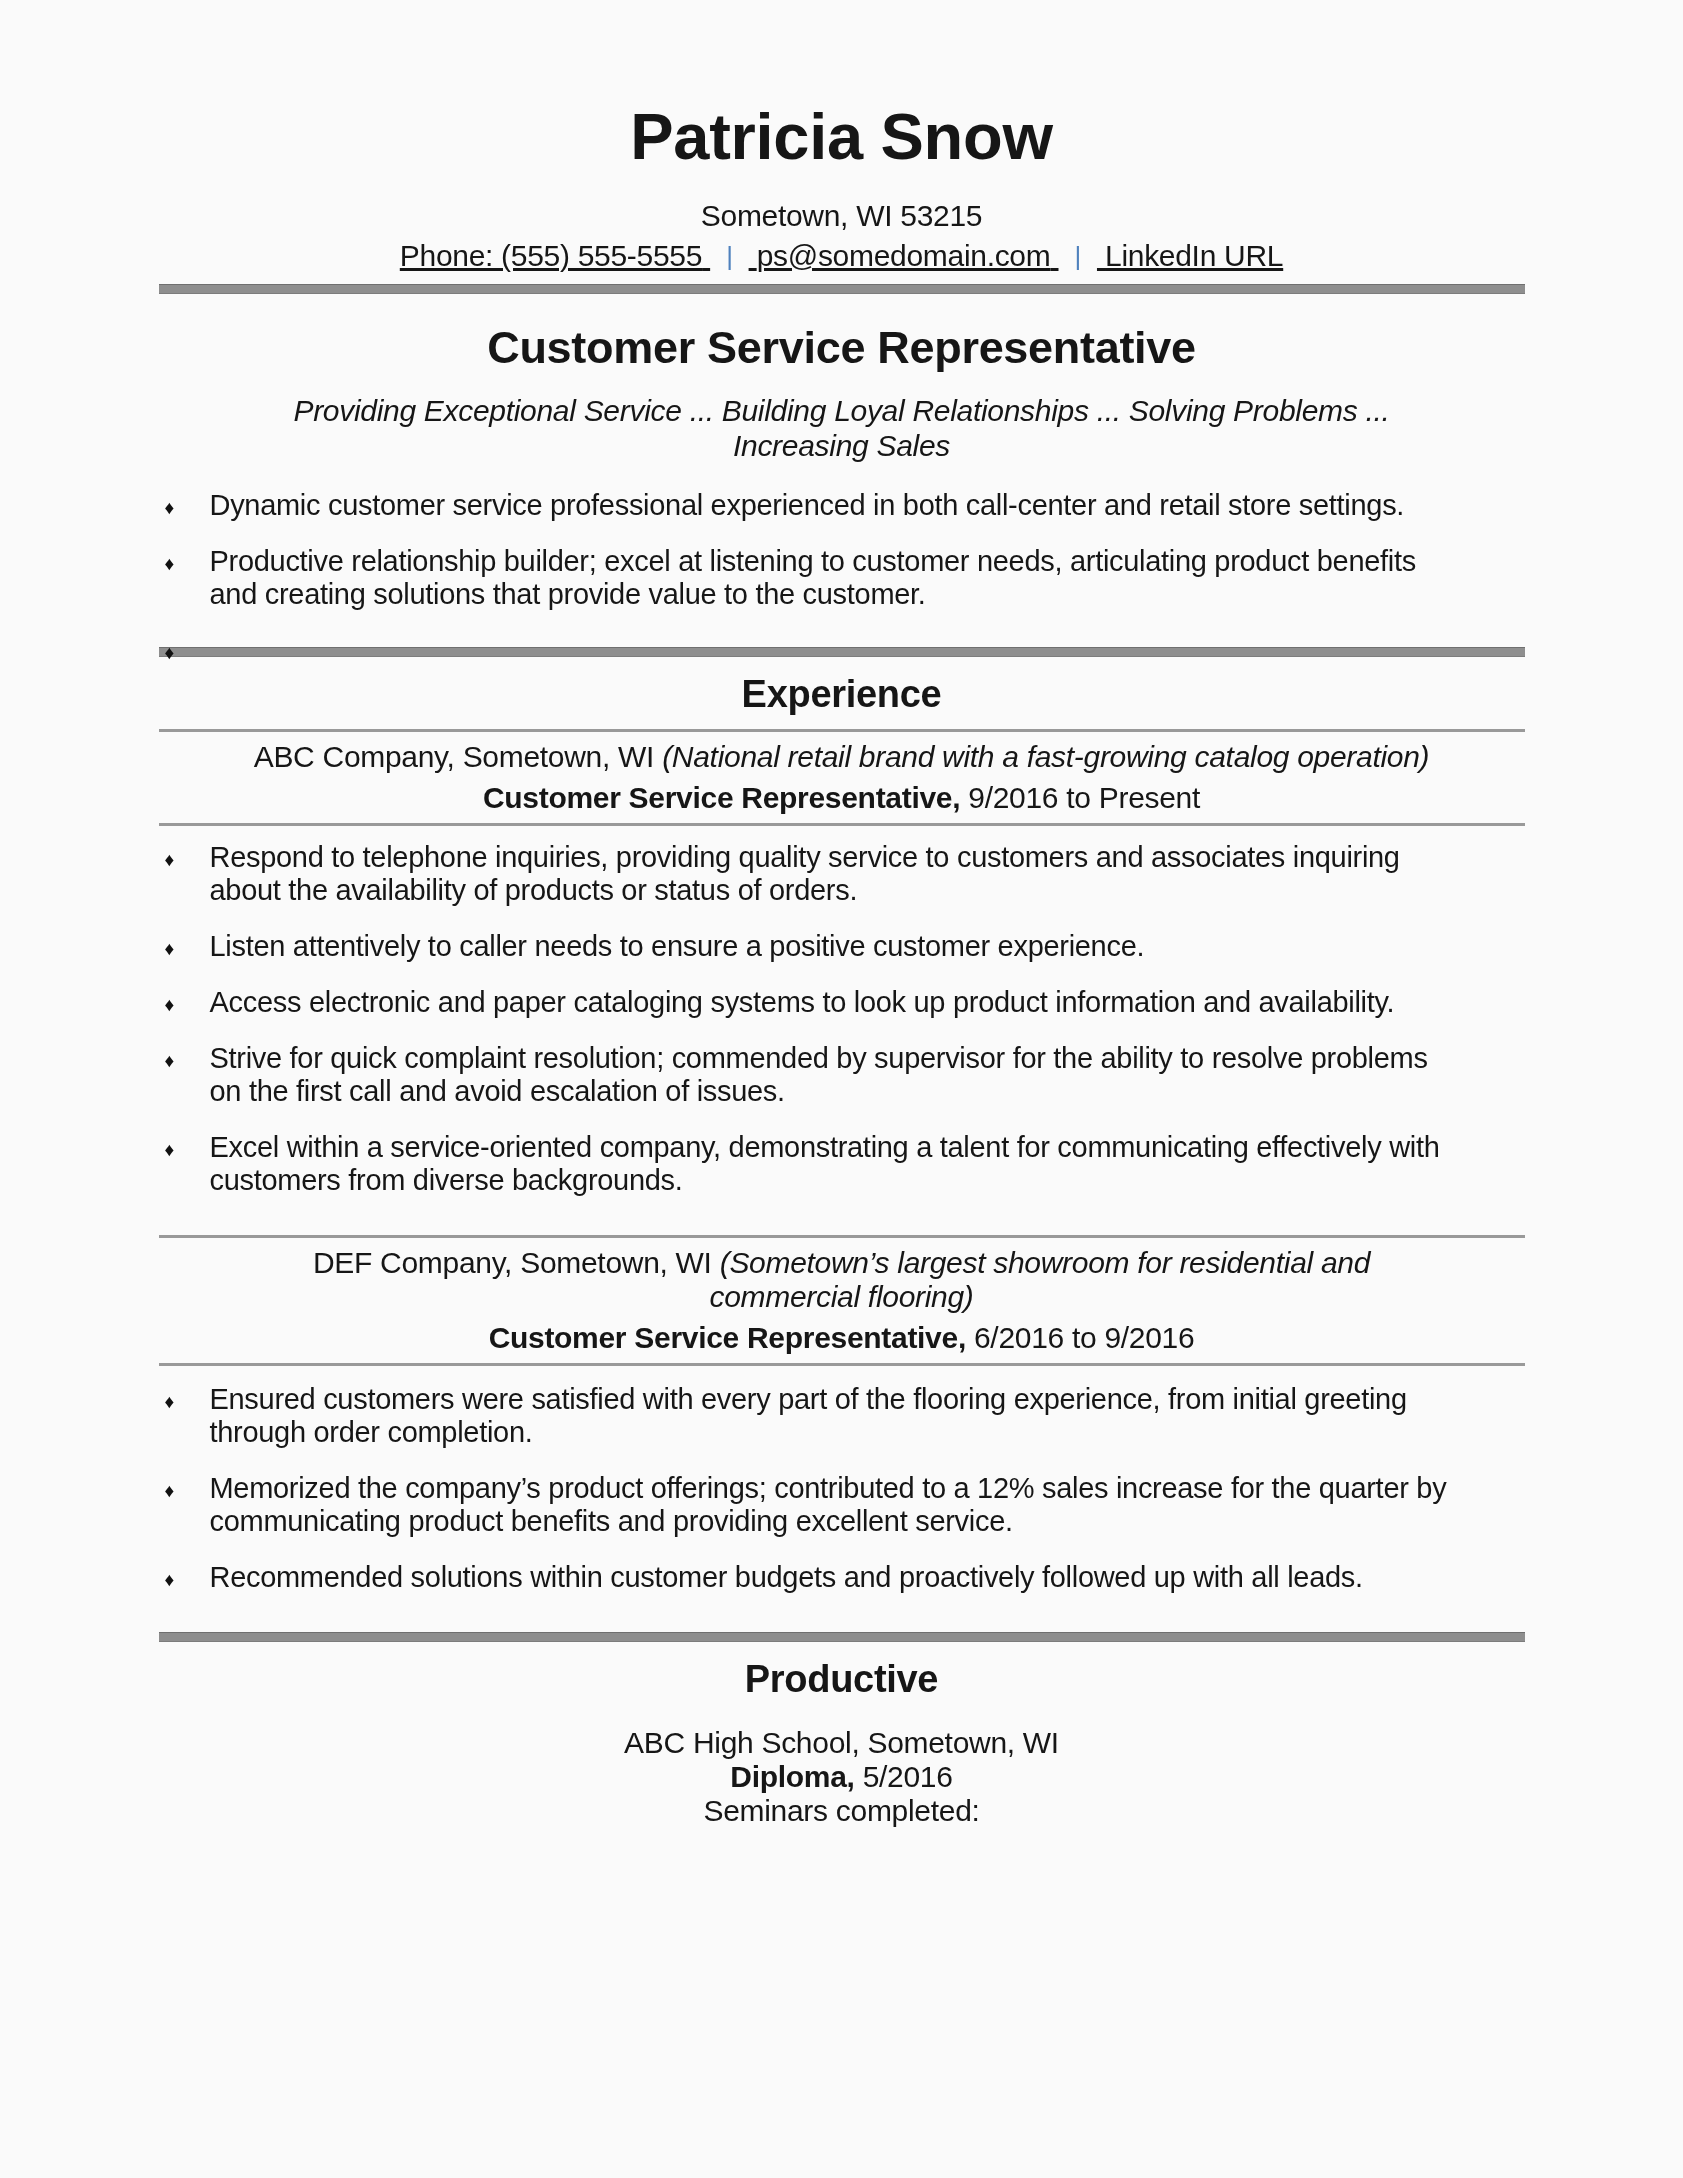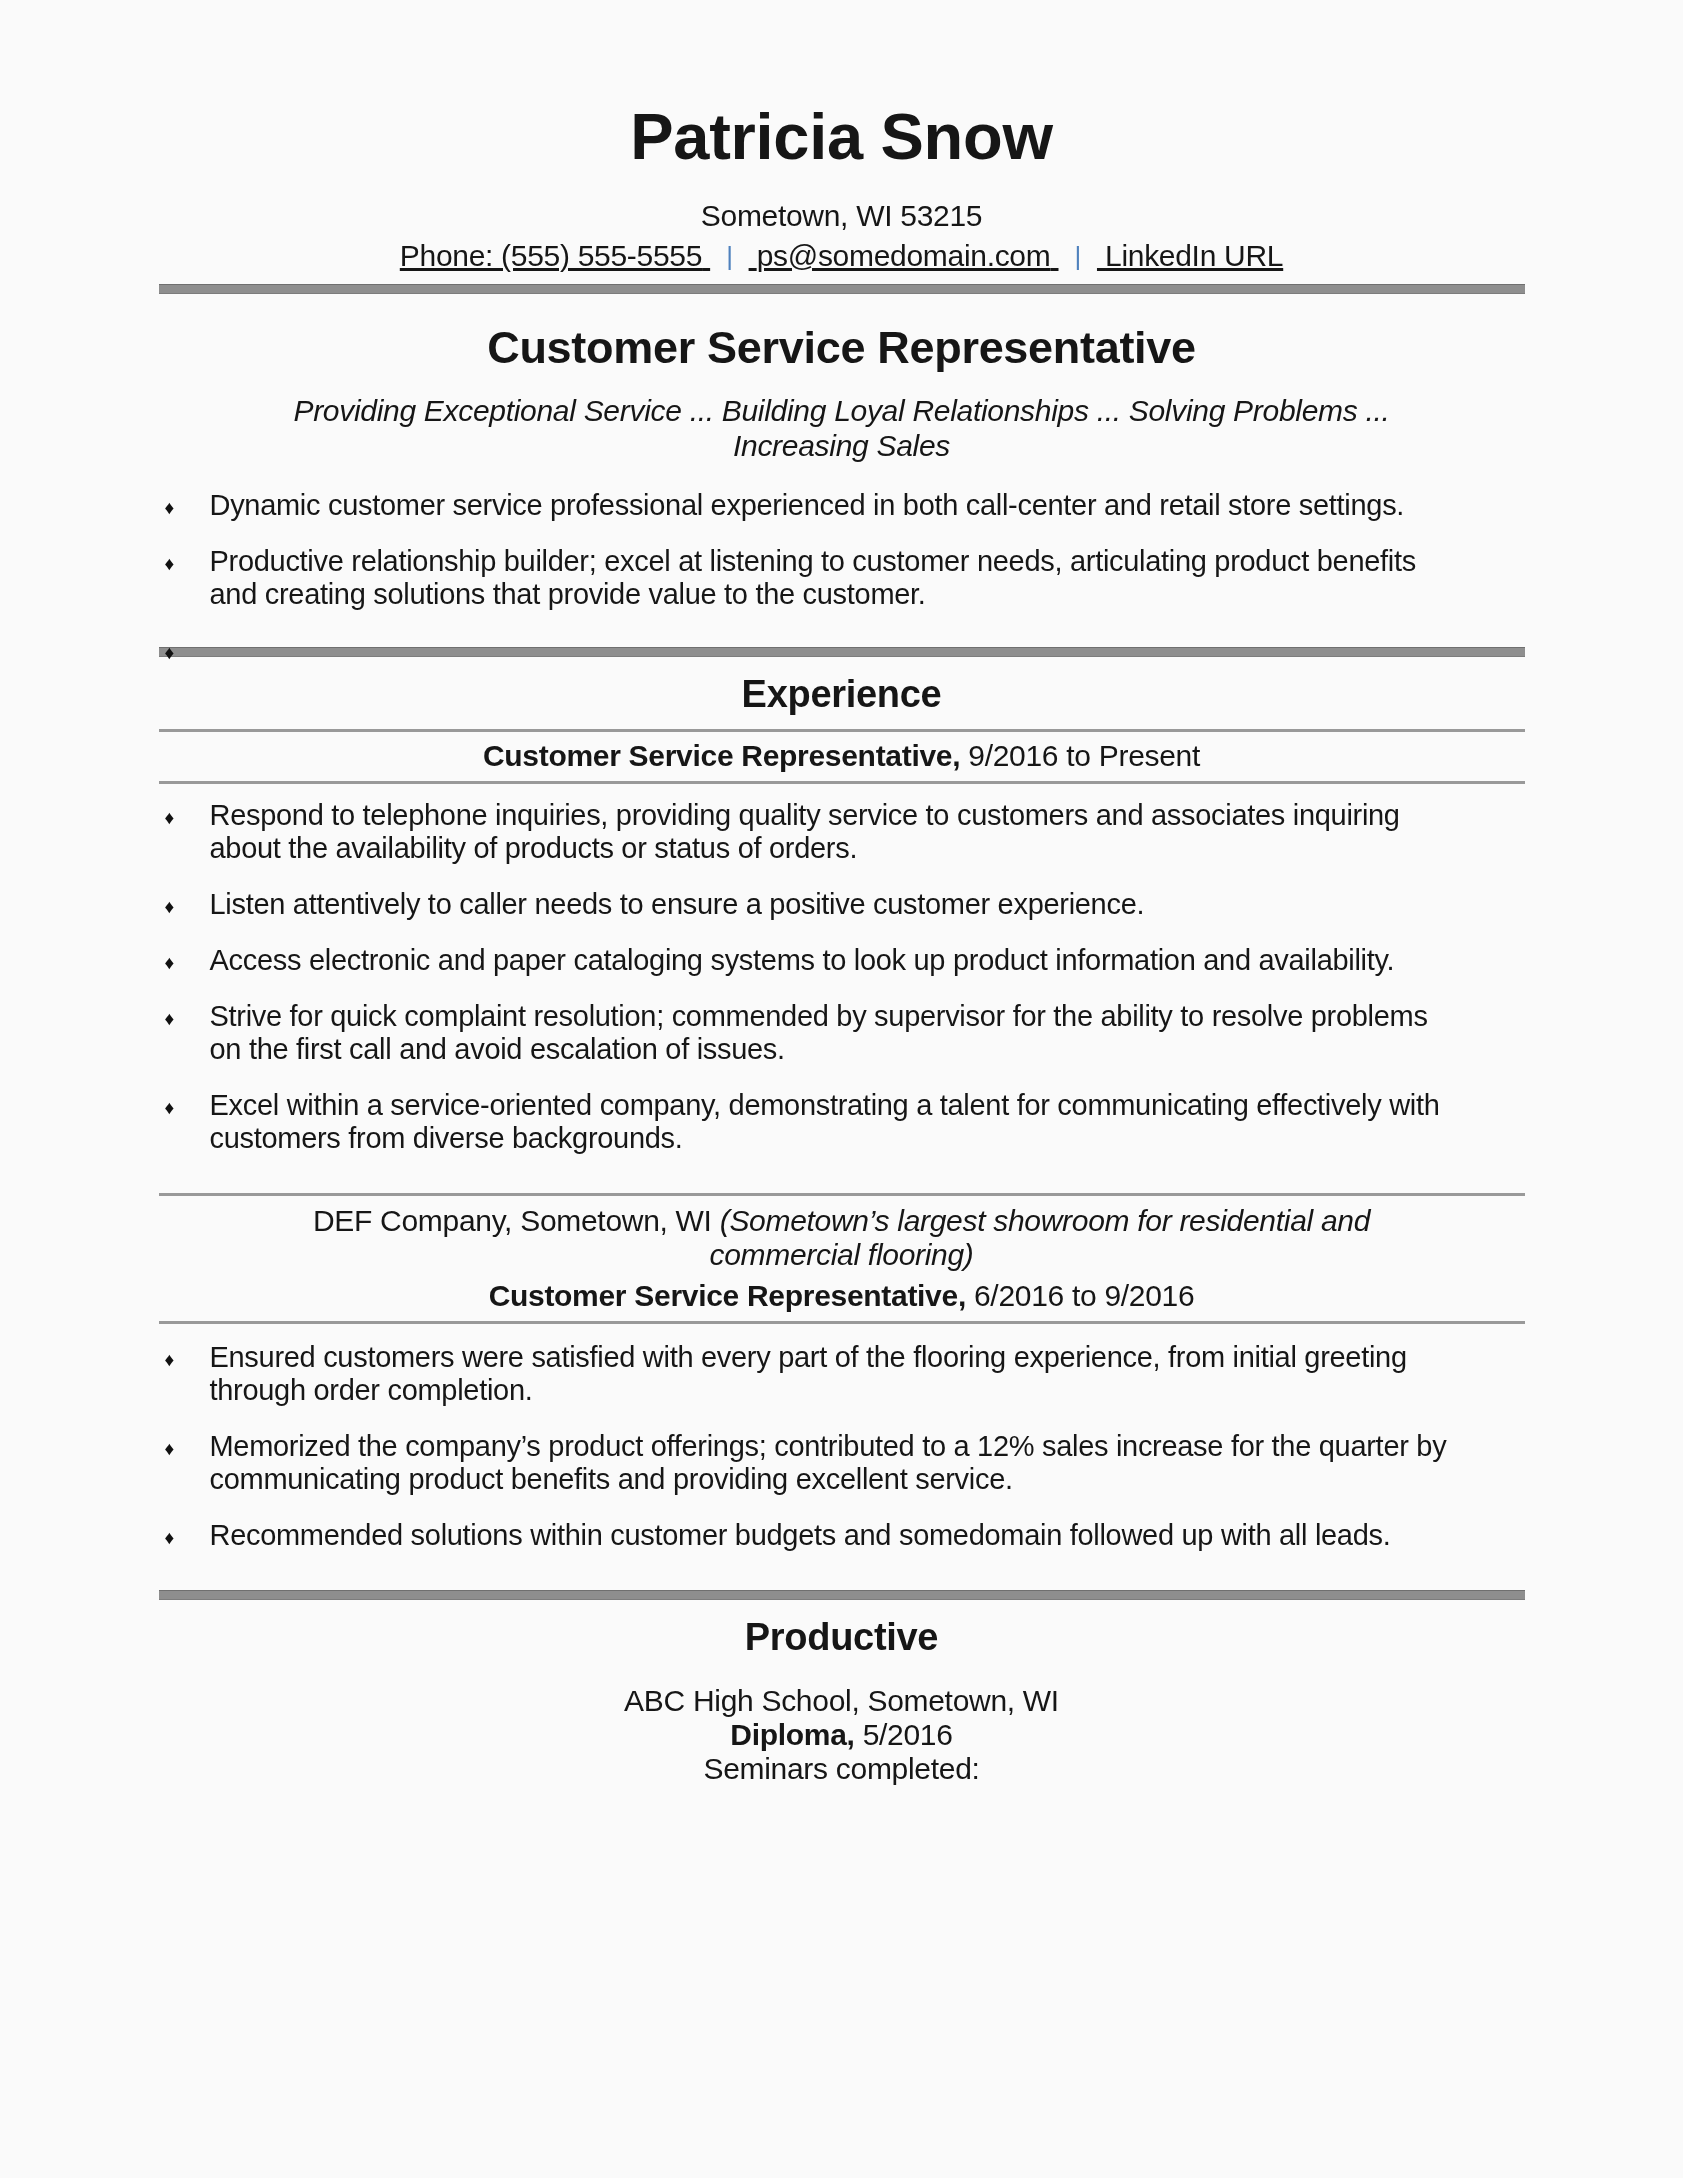--- a/index.html
+++ b/index.html
@@ -165,20 +165,24 @@
       <span class="diamond">♦</span>
     </li>
   </ul>
 
   <div class="rule-thick before-experience"></div>
 
   <h2 class="section-heading">Experience</h2>
 
   <div class="rule-thin under-heading"></div>
 
+  <div class="company-line">
+    <span>ABC Company, Sometown, WI</span>
+    <span class="company-note">(National retail brand with a fast-growing catalog operation)</span>
+  </div>
 
   <div class="job-title-line">
     <span class="job-title-bold">Customer Service Representative,</span>
     <span>9/2016 to Present</span>
   </div>
 
   <div class="rule-thin under-jobtitle"></div>
 
   <ul class="bullets job1">
     <li>
@@ -221,21 +225,21 @@
     <li>
       <span class="diamond">♦</span>
       <span>Ensured customers were satisfied with every part of the flooring experience, from initial greeting through order completion.</span>
     </li>
     <li>
       <span class="diamond">♦</span>
       <span>Memorized the company’s product offerings; contributed to a 12% sales increase for the quarter by communicating product benefits and providing excellent service.</span>
     </li>
     <li>
       <span class="diamond">♦</span>
-      <span>Recommended solutions within customer budgets and somedomain followed up with all leads.</span>
+      <span>Recommended solutions within customer budgets and proactively followed up with all leads.</span>
     </li>
   </ul>
 
   <div class="rule-thick before-education"></div>
 
   <h2 class="section-heading">Productive</h2>
 
   <div class="edu-school">ABC High School, Sometown, WI</div>
 
   <div class="edu-degree">

